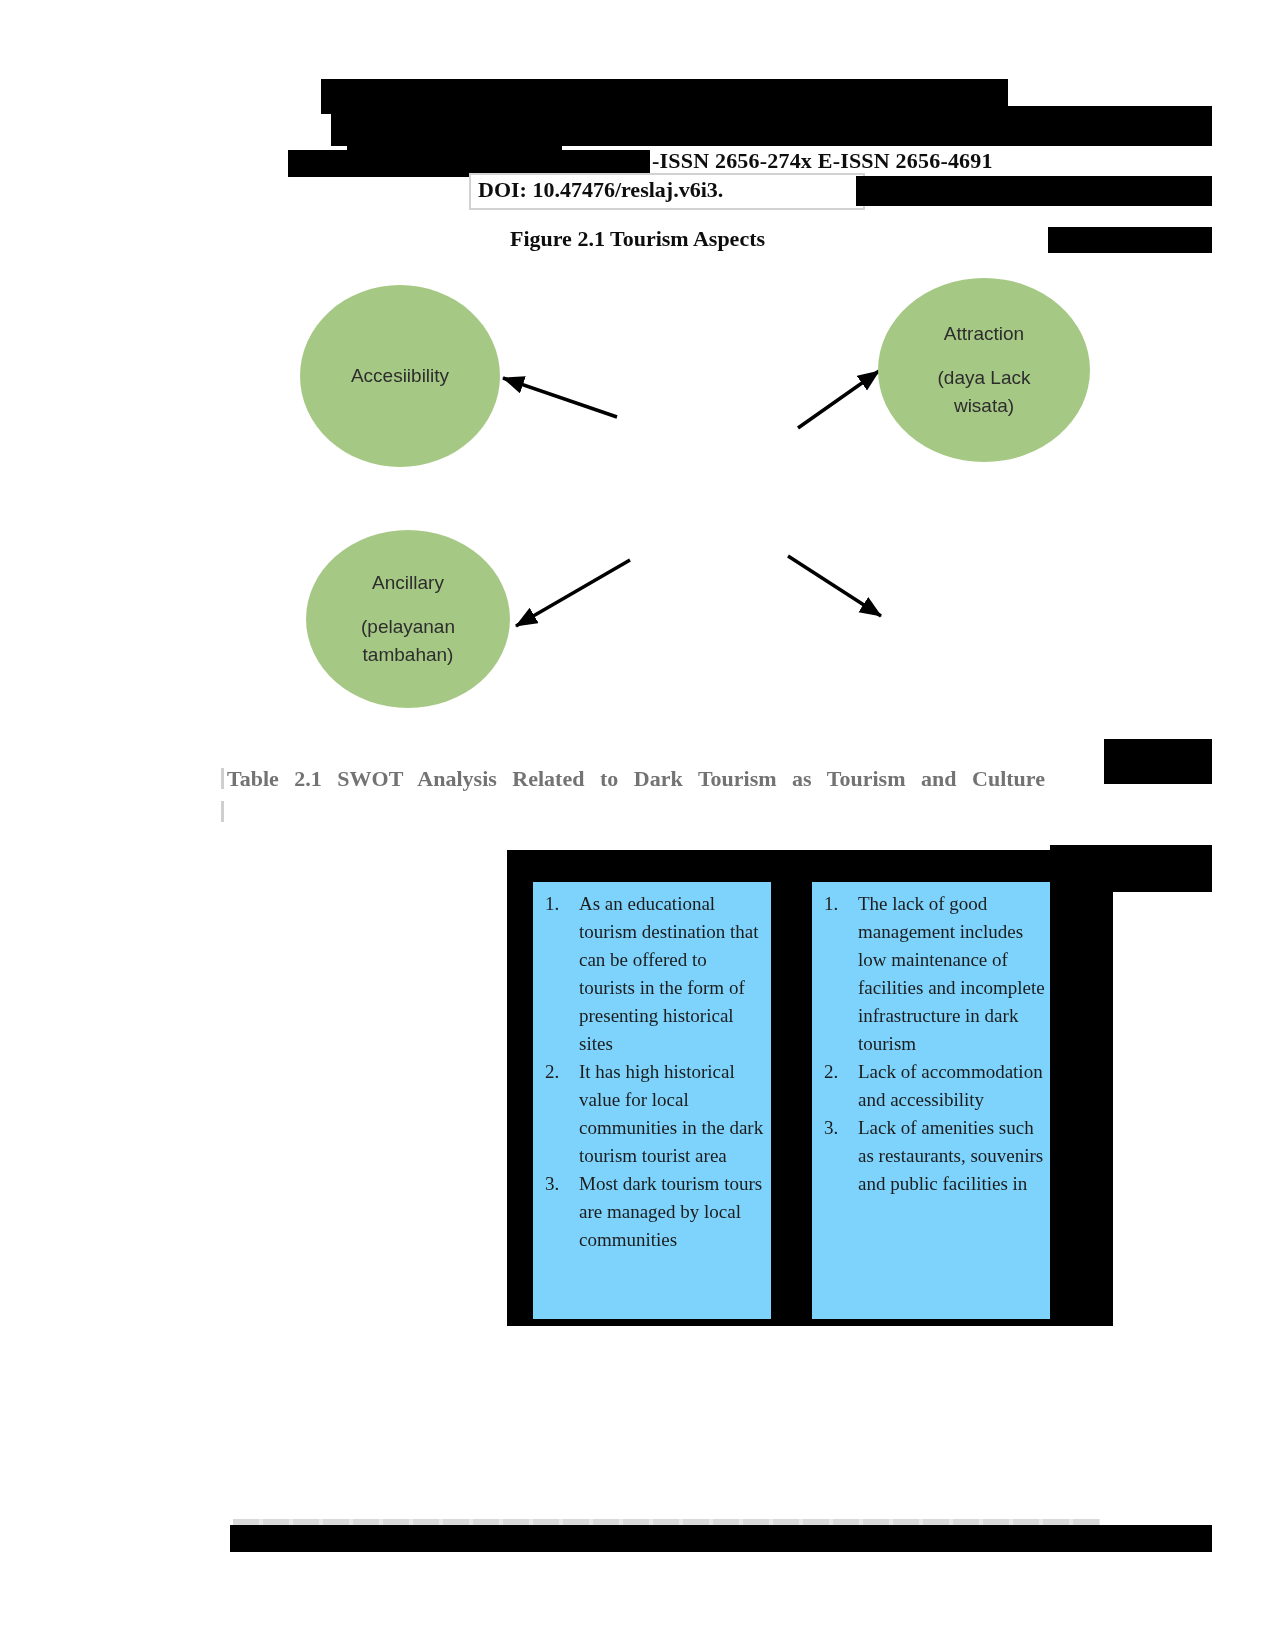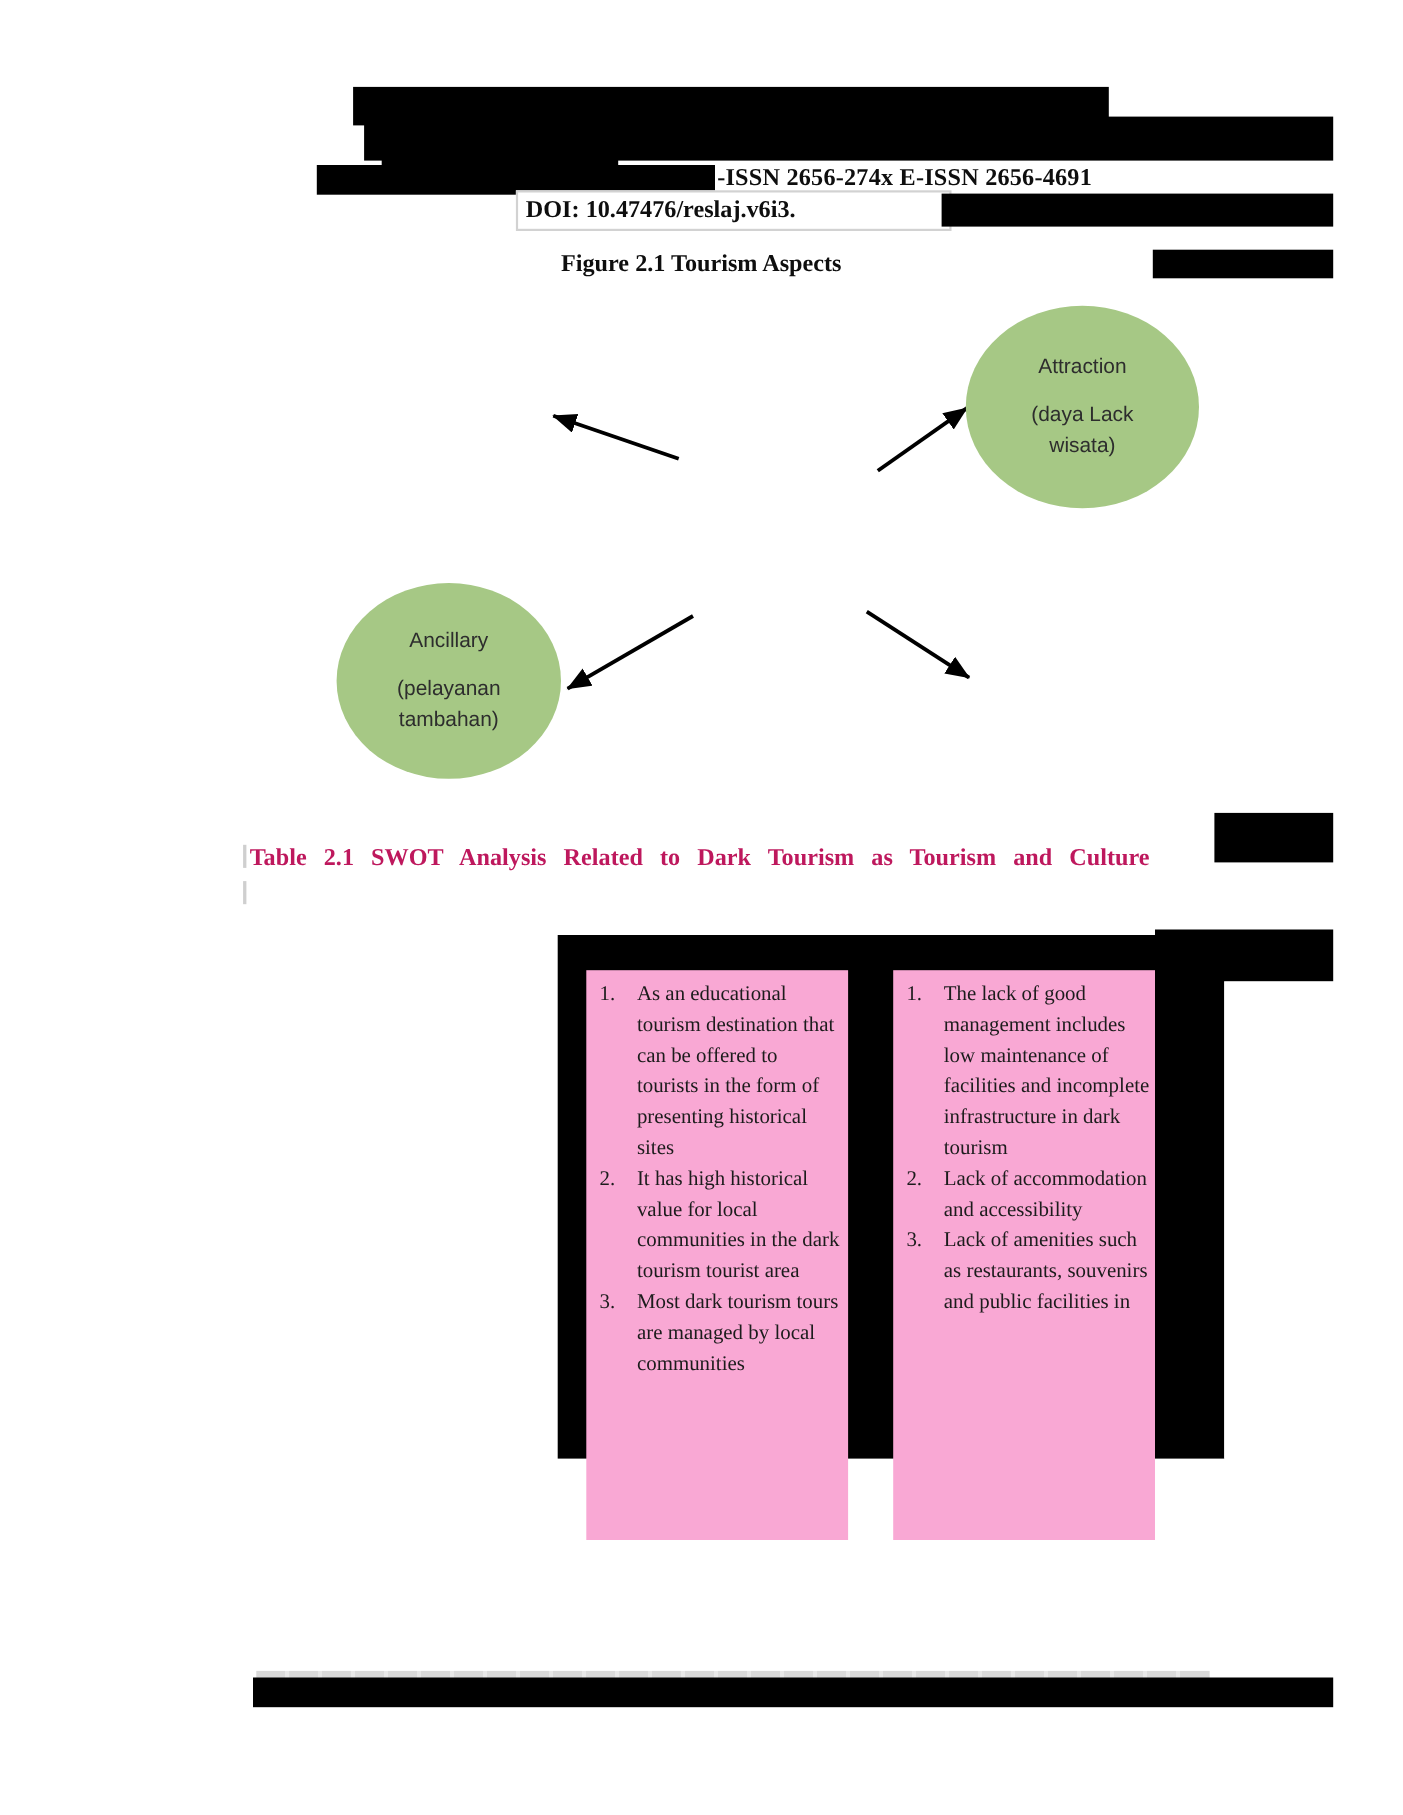--- a/index.html
+++ b/index.html
@@ -24,32 +24,32 @@
     position:absolute;border-radius:50%;
     display:flex;flex-direction:column;align-items:center;justify-content:center;
     text-align:center;
     font-family:"Liberation Sans", sans-serif;
     color:#2d2d2d;font-size:19px;line-height:28px;
   }
   .ellipse .sub{display:block;margin-top:16px;}
   .arrow-layer{position:absolute;left:250px;top:260px;width:870px;height:480px;pointer-events:none;}
 
   
-  .tbl-title{color:#be185d;font-size:22px;line-height:34px;font-weight:bold;}
+  .tbl-title{color:#737373;font-size:22px;line-height:34px;font-weight:bold;}
   .tbl-title-1{text-align:justify;text-align-last:justify;}
 
   
   .green-cell{
     position:absolute;left:215px;top:850px;width:292px;height:476px;
     border:2px solid #111111;box-sizing:border-box;
   }
   .green-cell svg{position:absolute;left:0;top:0;}
   .corner-label{position:absolute;font-family:"Liberation Serif", serif;font-weight:bold;font-size:22px;color:#101010;}
   .black-region{position:absolute;left:507px;top:850px;width:606px;height:476px;background:#000000;}
-  .white-box{position:absolute;top:32px;width:238px;height:518px;background:#f9a8d4;box-sizing:border-box;}
+  .white-box{position:absolute;top:32px;width:238px;height:437px;background:#7dd3fc;box-sizing:border-box;}
   .swot-list{counter-reset: item;margin:0;padding:8px 4px 0 12px;list-style:none;}
   .swot-list li{
     counter-increment:item;position:relative;padding-left:34px;
     font-family:"Liberation Serif", serif;font-size:19px;line-height:28px;color:#1c1c1c;
   }
   .swot-list li::before{content:counter(item) ".";position:absolute;left:0;}
   .right-cell{position:absolute;left:1113px;top:892px;width:99px;height:434px;background:#ffffff;}
 
   .bottom-gray{
     position:absolute;left:233px;top:1519px;width:867px;height:7px;
@@ -80,20 +80,23 @@
       <marker id="ah" markerUnits="userSpaceOnUse" markerWidth="24" markerHeight="20" refX="21" refY="9" orient="auto">
         <path d="M0,0 L22,9 L0,18 Z" fill="#000"></path>
       </marker>
     </defs>
     <line x1="367" y1="157" x2="253" y2="118" stroke="#000" stroke-width="3.5" marker-end="url(#ah)"></line>
     <line x1="548" y1="168" x2="629" y2="111" stroke="#000" stroke-width="3.5" marker-end="url(#ah)"></line>
     <line x1="380" y1="300" x2="266" y2="366" stroke="#000" stroke-width="3.5" marker-end="url(#ah)"></line>
     <line x1="538" y1="296" x2="631" y2="356" stroke="#000" stroke-width="3.5" marker-end="url(#ah)"></line>
   </svg>
 
+  <div class="ellipse" style="left:300px;top:285px;width:200px;height:182px;background:#a6c885;">
+    <span>Accesiibility</span>
+  </div>
 
   <div class="ellipse" style="left:878px;top:278px;width:212px;height:184px;background:#a6c885;">
     <span>Attraction</span>
     <span class="sub" style="width:140px;">(daya Lack wisata)</span>
   </div>
 
 
   <div class="ellipse" style="left:306px;top:530px;width:204px;height:178px;background:#a6c885;">
     <span>Ancillary</span>
     <span class="sub" style="width:130px;">(pelayanan tambahan)</span>

